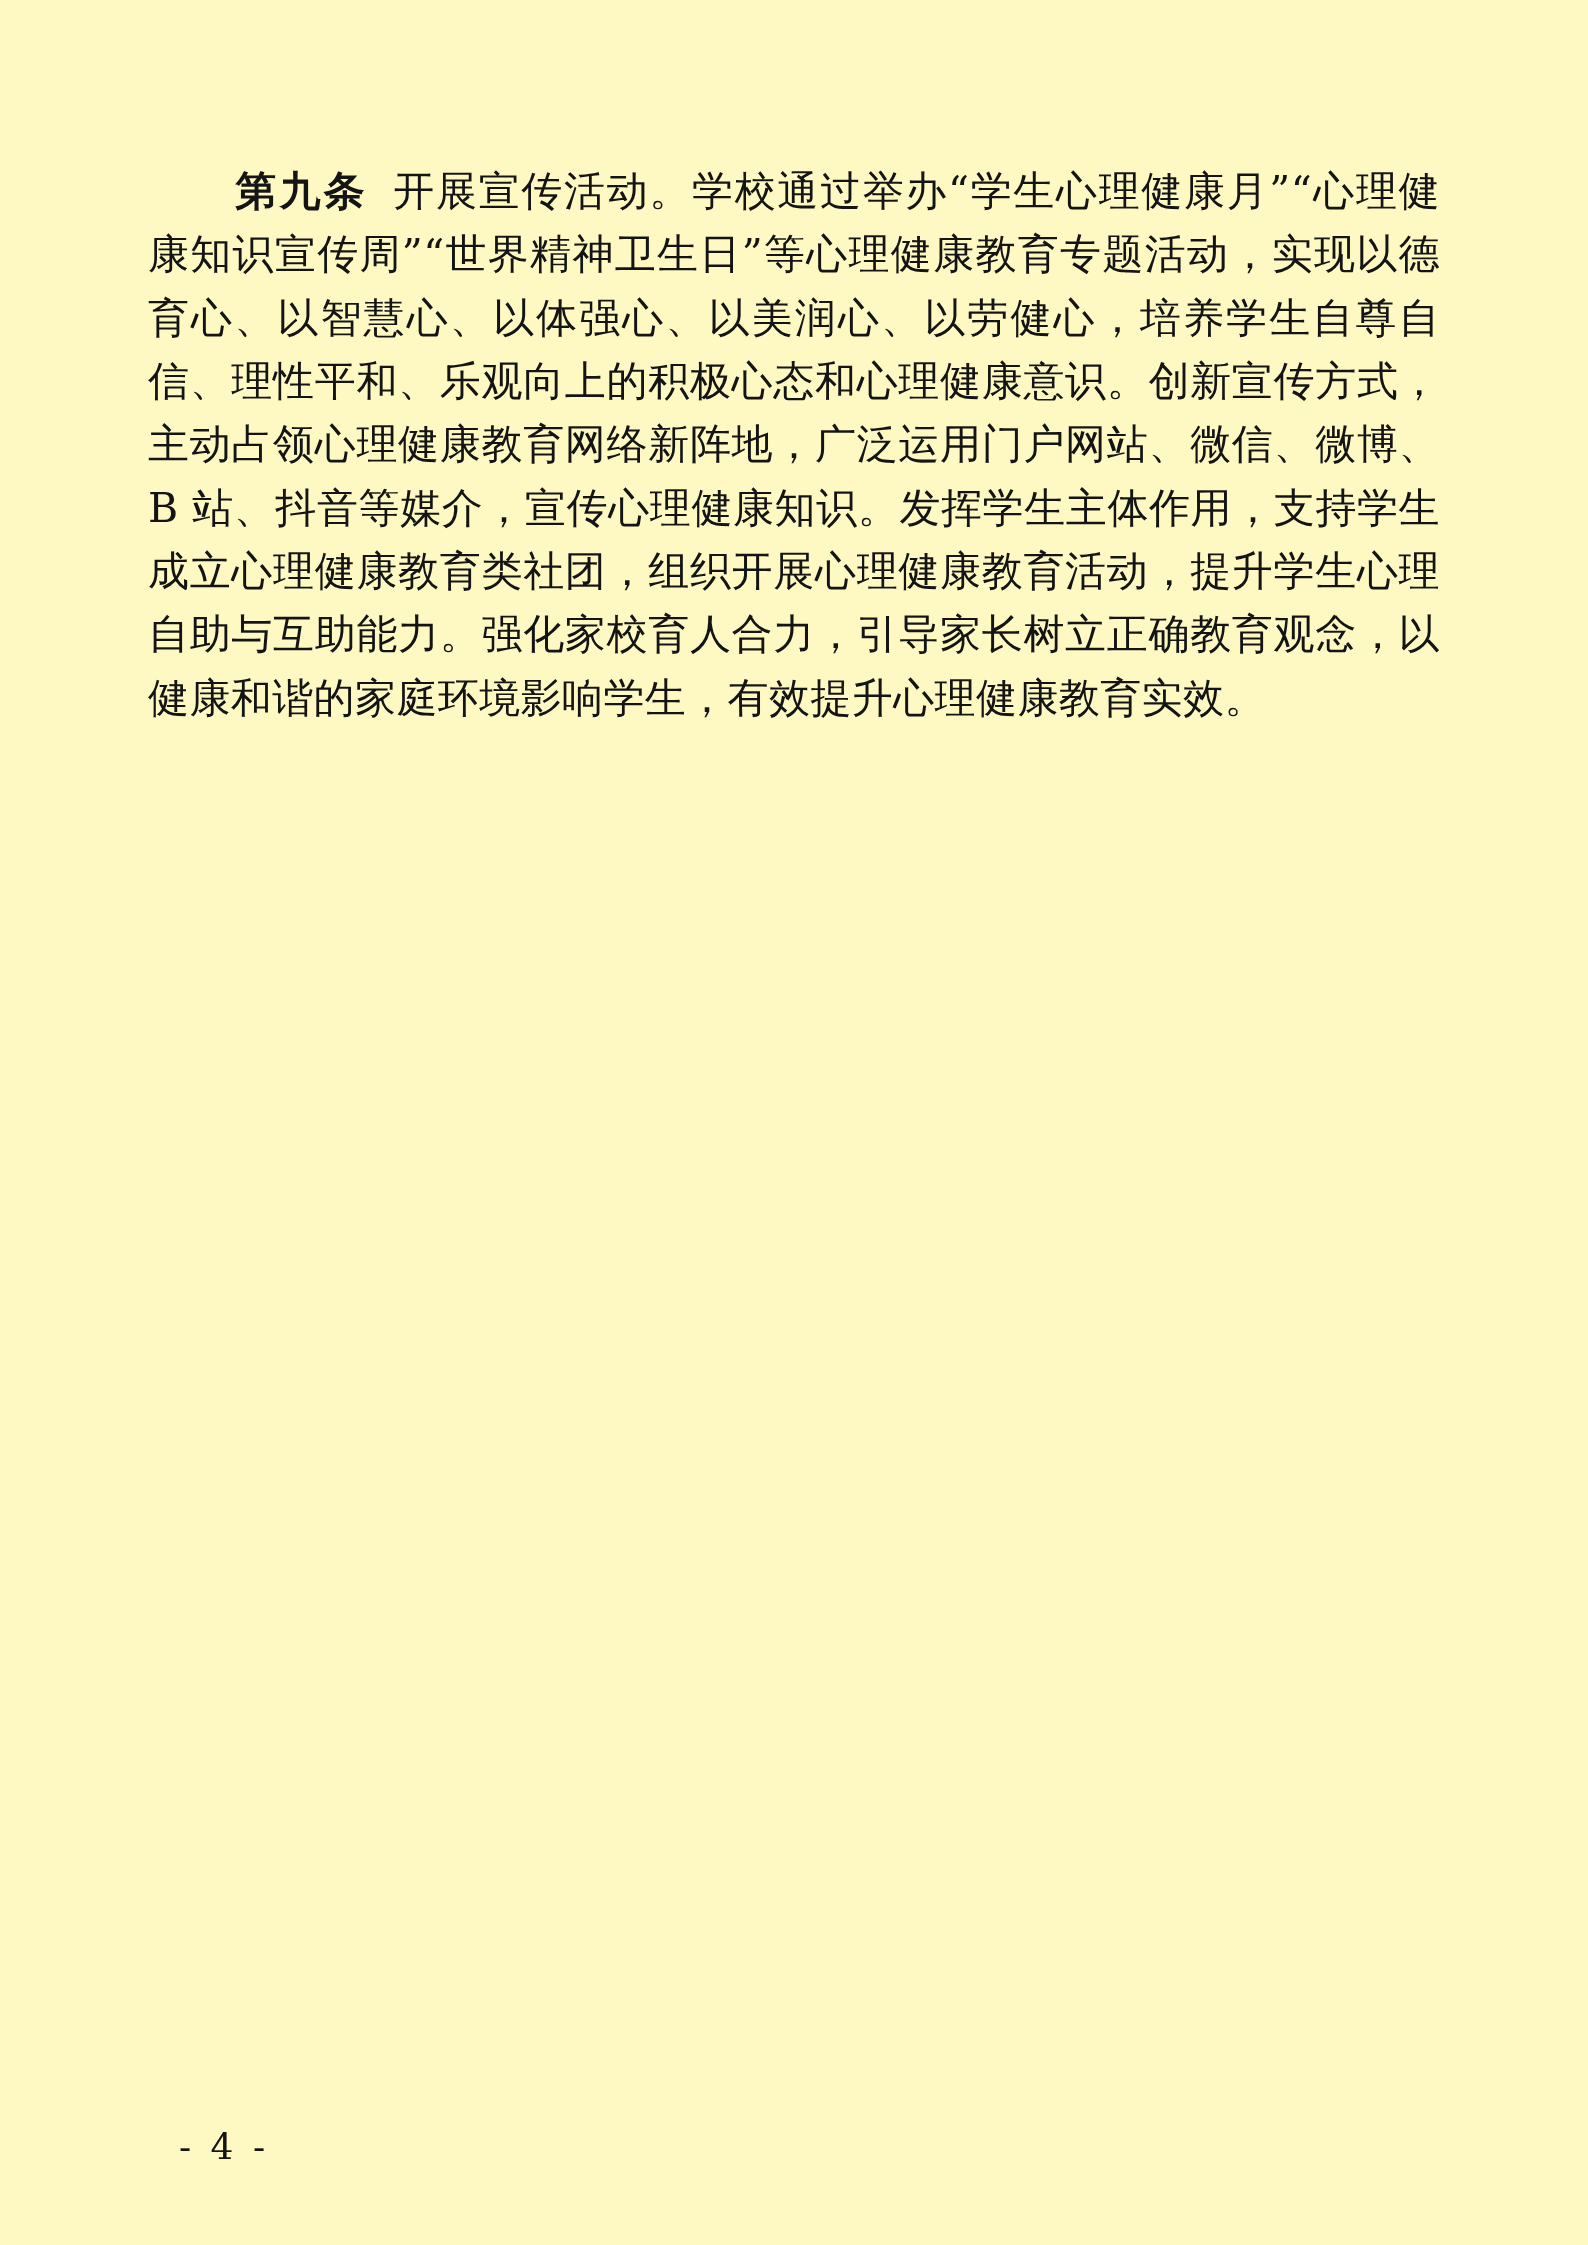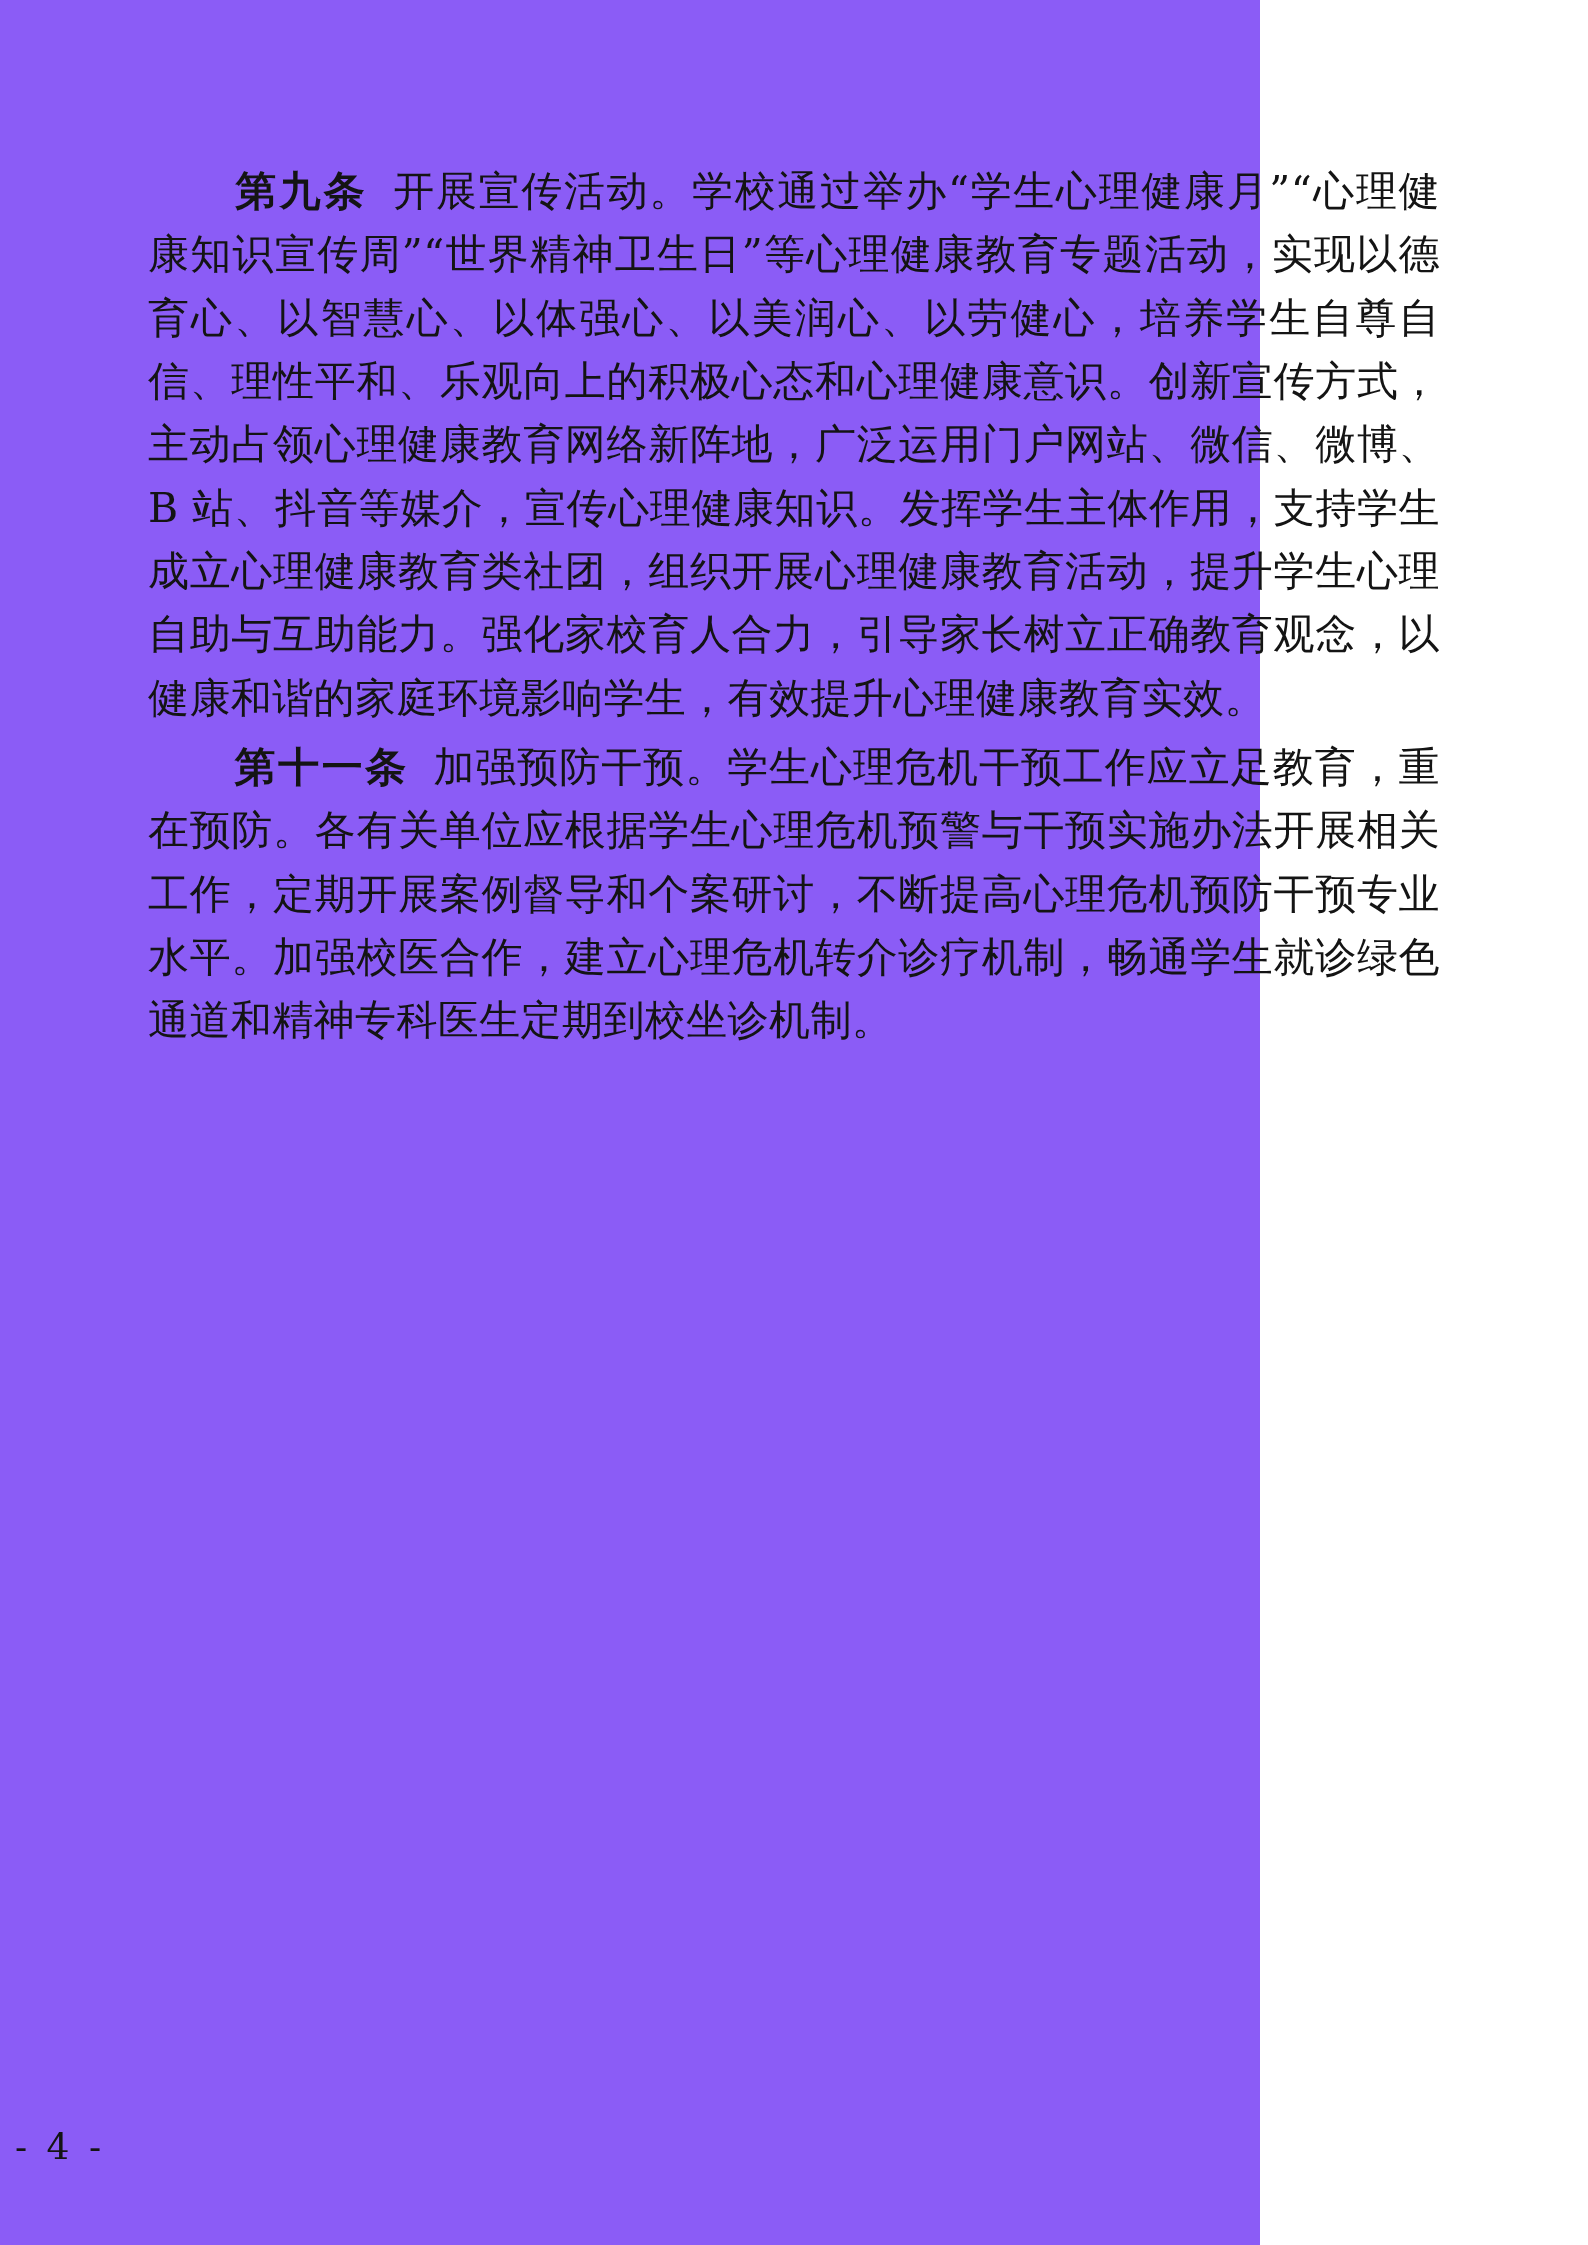--- a/index.html
+++ b/index.html
@@ -8,25 +8,25 @@
   }
   body {
     background: #ffffff;
     width: 1588px;
     height: 2245px;
     font-family: "DejaVu Serif", serif;
     color: #111111;
   }
   .page {
     position: relative;
-    width: 1260px;
+    width: 1588px;
     height: 2245px;
     box-sizing: border-box;
     padding: 160px 148px 0 148px;
-    background: #8b5cf6;
+    background: #fef9c3;
   }
   .doc-body {
     width: 1292px;
   }
   .para {
     font-size: 41px;
     line-height: 1.545;
     text-align: justify;
     text-justify: inter-ideograph;
     letter-spacing: 0.4px;
@@ -67,23 +67,20 @@
 <body>
 
 <div class="page">
   <div class="doc-body">
 
     <p class="para">
       <span class="indent"></span><span class="lead">第九条</span><span class="gap-after-lead"></span><span>开展宣传活动。学校通过举办“学生心理健康月”“心理健康知识宣传周”“世界精神卫生日”等心理健康教育专题活动，实现以德育心、以智慧心、以体强心、以美润心、以劳健心，培养学生自尊自信、理性平和、乐观向上的积极心态和心理健康意识。创新宣传方式，主动占领心理健康教育网络新阵地，广泛运用门户网站、微信、微博、B 站、抖音等媒介，宣传心理健康知识。发挥学生主体作用，支持学生成立心理健康教育类社团，组织开展心理健康教育活动，提升学生心理自助与互助能力。强化家校育人合力，引导家长树立正确教育观念，以健康和谐的家庭环境影响学生，有效提升心理健康教育实效。</span>
     </p>
 
 
-    <p class="para">
-      <span class="indent"></span><span class="lead">第十一条</span><span class="gap-after-lead"></span><span>加强预防干预。学生心理危机干预工作应立足教育，重在预防。各有关单位应根据学生心理危机预警与干预实施办法开展相关工作，定期开展案例督导和个案研讨，不断提高心理危机预防干预专业水平。加强校医合作，建立心理危机转介诊疗机制，畅通学生就诊绿色通道和精神专科医生定期到校坐诊机制。</span>
-    </p>
 
 
   </div>
 
   <div class="pagenum">
     <span class="pagenum-inner">- 4 -</span>
   </div>
 </div>
 
 </body></html>

